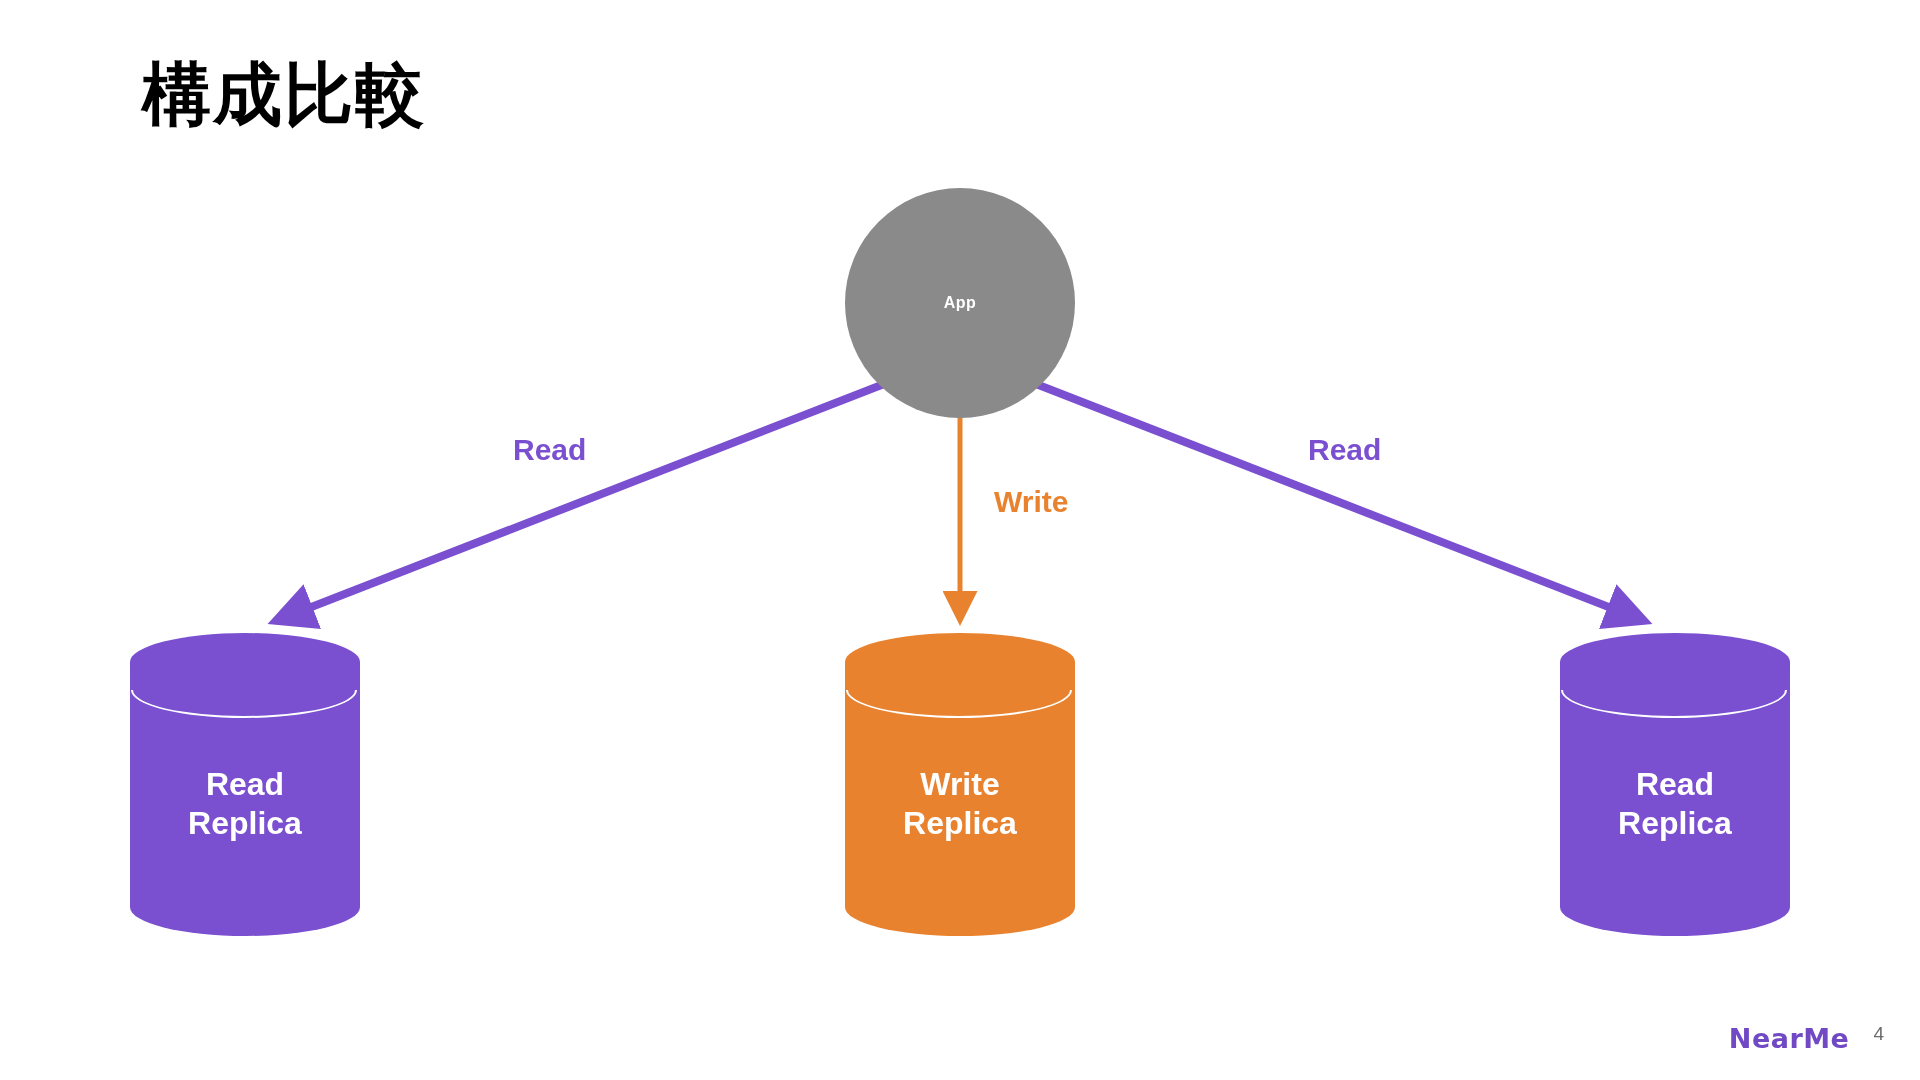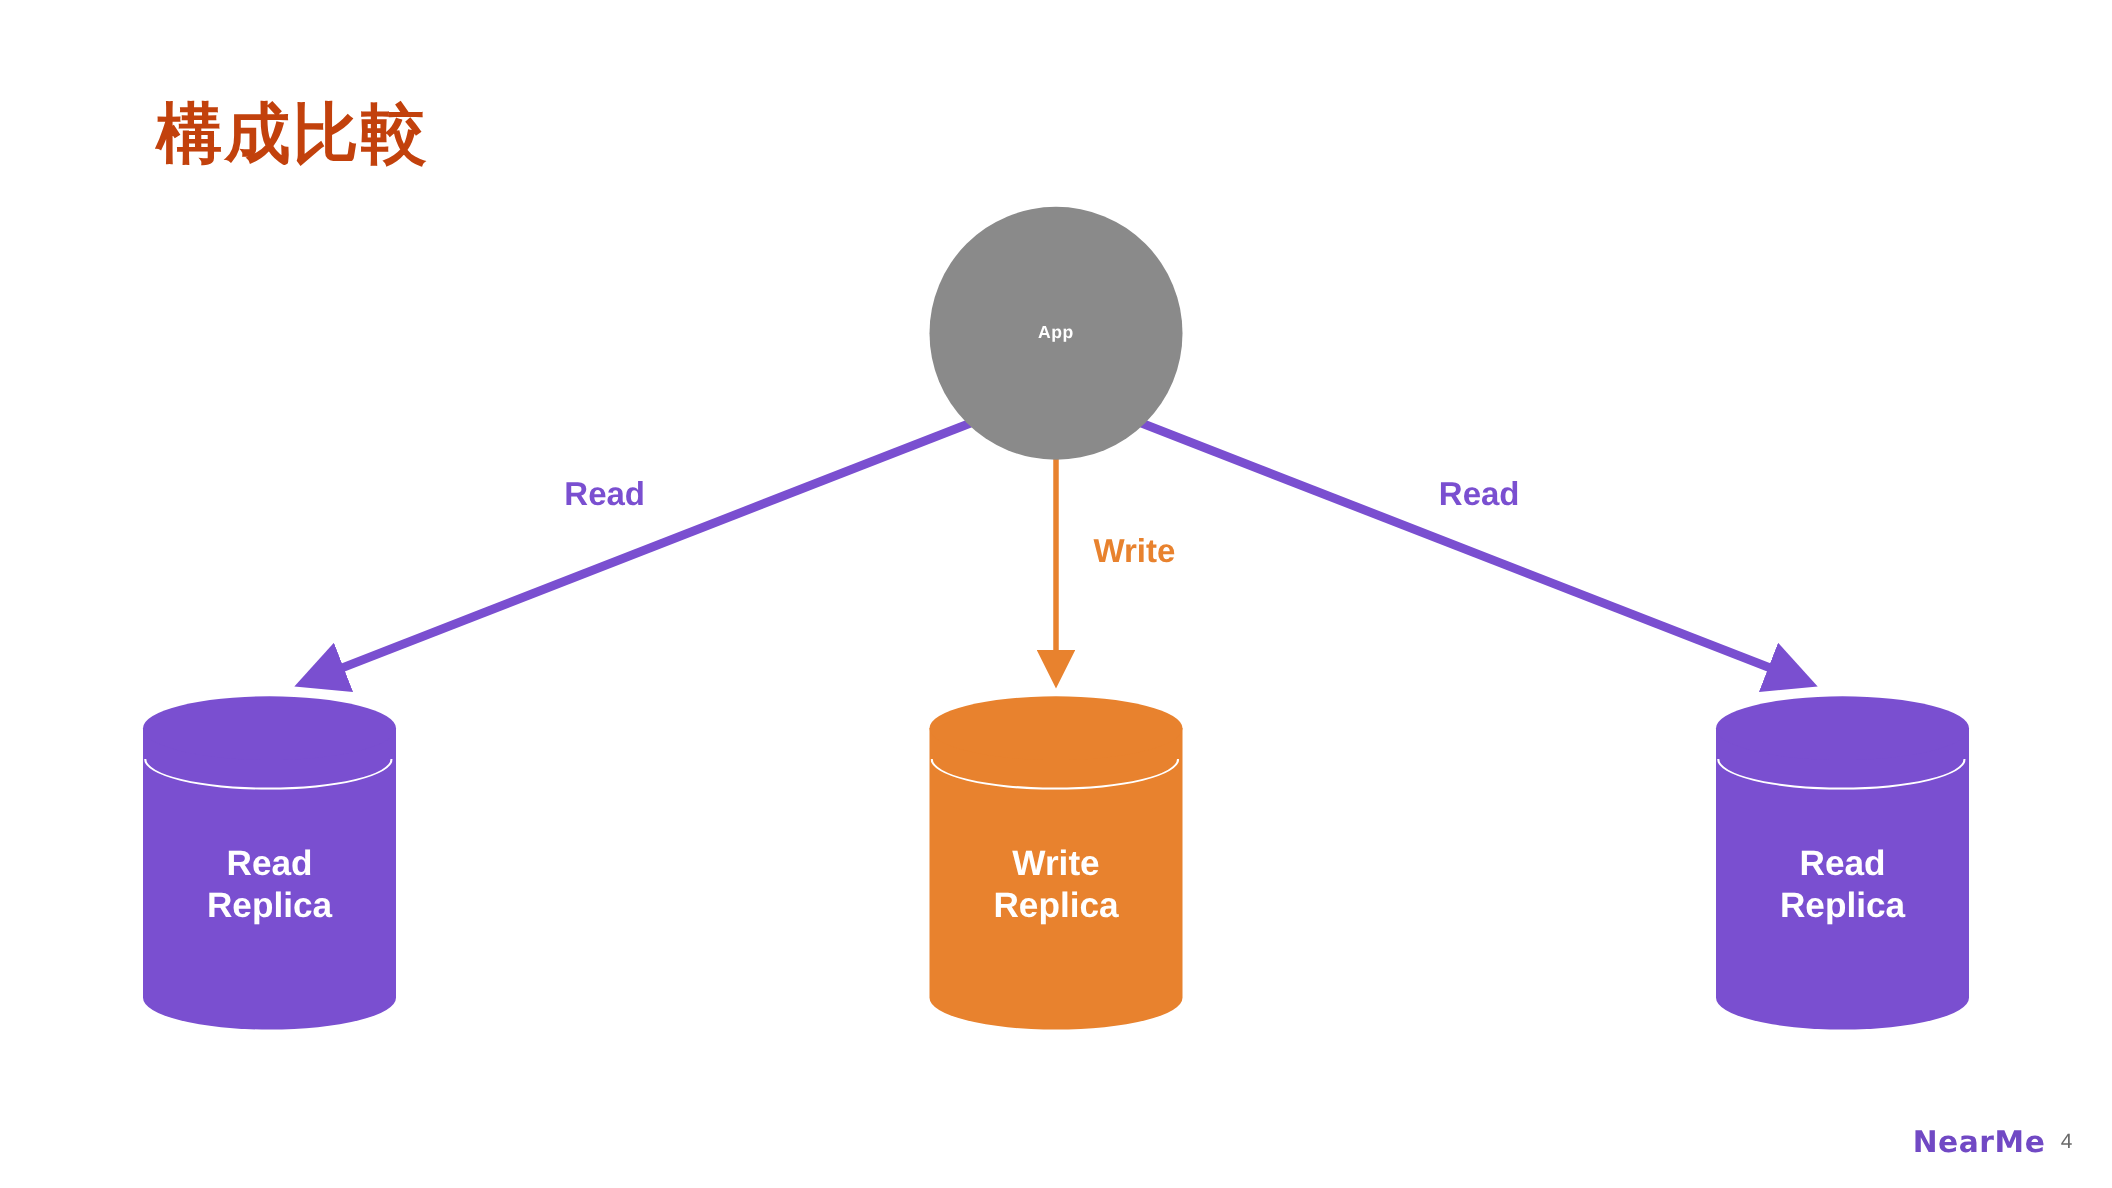--- a/index.html
+++ b/index.html
@@ -22,27 +22,26 @@
     width: 1920px;
     height: 1080px;
     background: #ffffff;
   }
 
   
   #page-title {
     position: absolute;
     left: 142px;
     top: 57px;
-    font-size: 60px;
+    font-size: 69px;
     font-weight: 700;
     letter-spacing: 2px;
-    color: #c2410c;
+    color: #000000;
     line-height: 1.1;
     white-space: nowrap;
-    margin-top: 32px;
   }
 
   
   #diagram-svg {
     position: absolute;
     left: 0;
     top: 0;
     width: 1920px;
     height: 1080px;
     pointer-events: none;
@@ -139,22 +138,22 @@
   #label-read-left  { left: 513px;  top: 433px; color: #7a4fd0; }
   #label-write      { left: 994px;  top: 485px; color: #e8822e; }
   #label-read-right { left: 1308px; top: 433px; color: #7a4fd0; }
 
   
   #footer-brand {
     position: absolute;
     right: 36px;
     bottom: 26px;
     display: flex;
-    align-items: center;
-    gap: 14px;
+    align-items: flex-start;
+    gap: 24px;
   }
   #brand-logo {
     font-family: "DejaVu Sans", sans-serif;
     font-size: 27px;
     font-weight: 700;
     color: #7149c4;
     letter-spacing: .5px;
   }
   #page-number {
     font-size: 19px;

